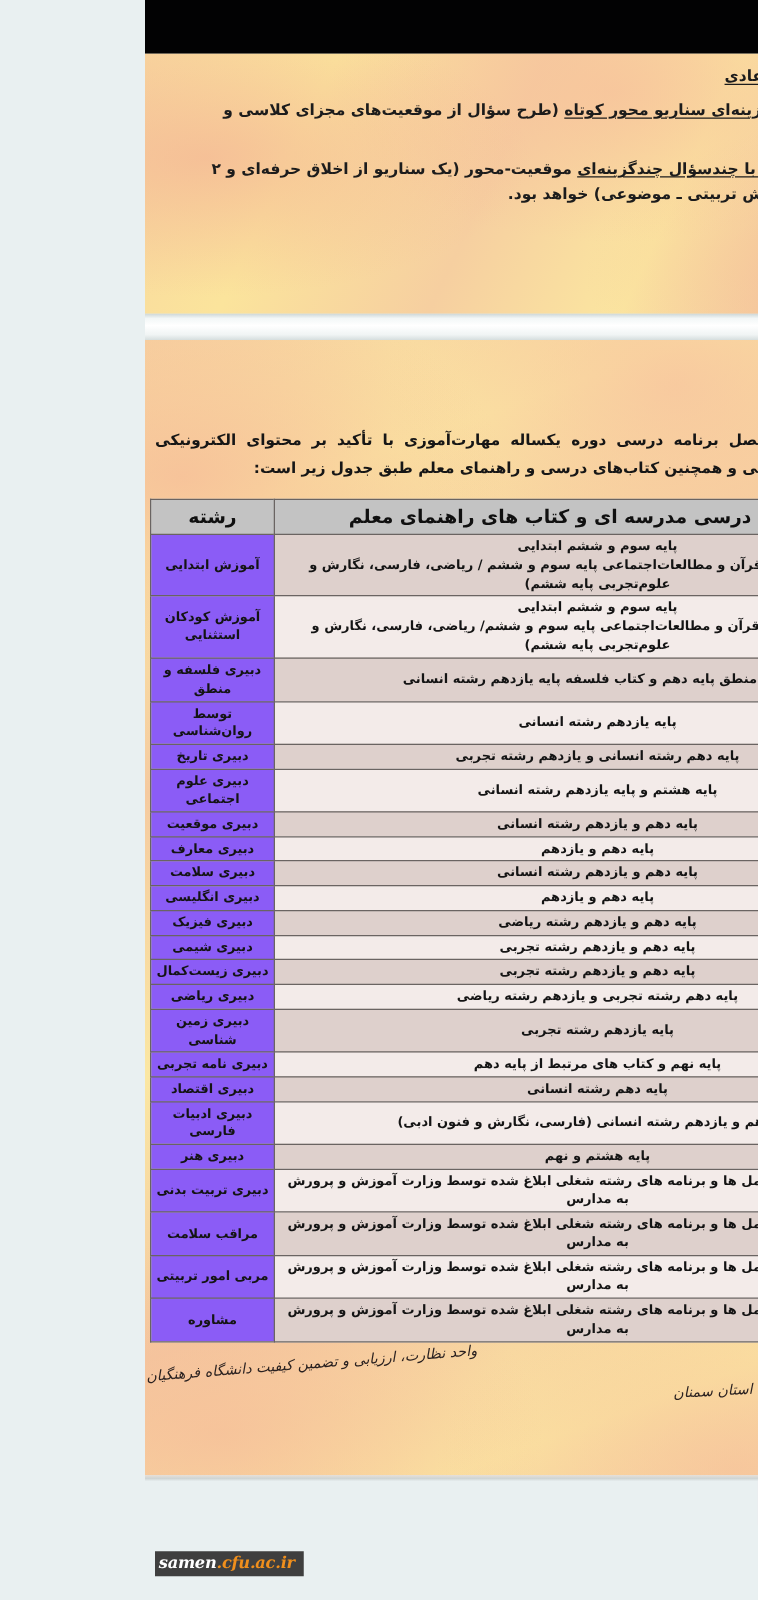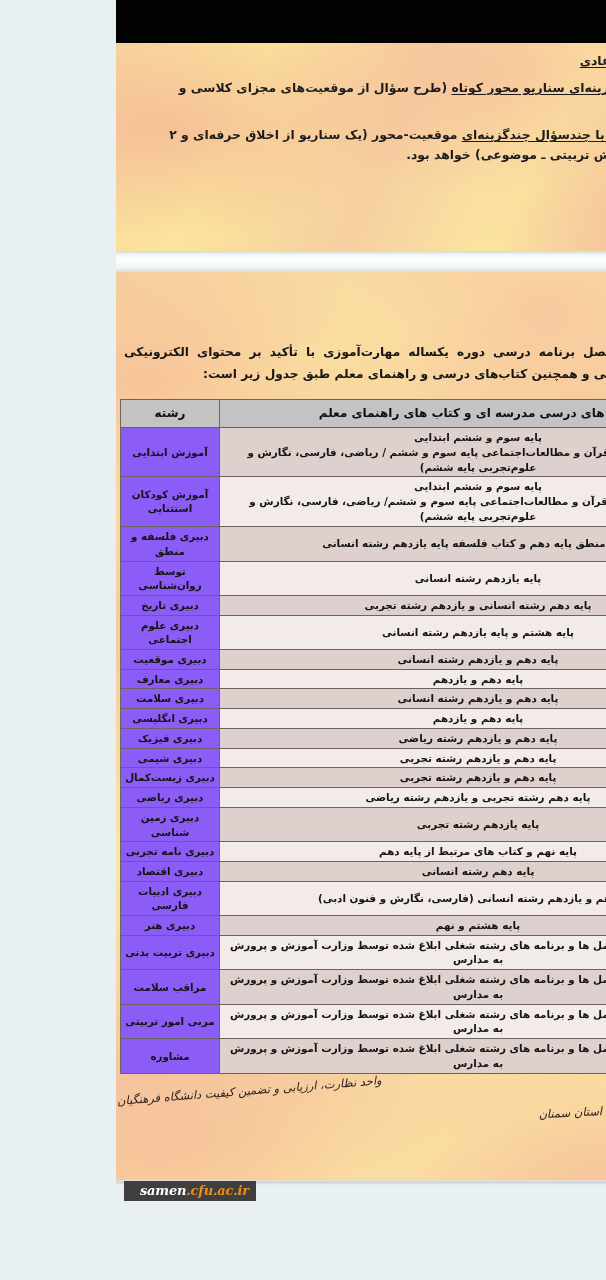--- a/index.html
+++ b/index.html
@@ -152,21 +152,21 @@
     line-height: 1.42;
     color: #141414;
     font-weight: bold;
     vertical-align: middle;
   }
   .col-field  { width: 90px; text-align: center; }
   .col-books  { width: 508px; text-align: center; }
 
   .subject-table thead th {
     background: #c3c3c3;
-    font-size: 12px;
+    font-size: 15px;
     height: 23px;
     color: #101010;
   }
   .subject-table thead th.col-field { background: #c3c3c3; }
 
   .subject-table tbody td.cell-field {
     background: #8b5cf6;
     font-size: 10.3px;
   }
   .subject-table tbody tr.row-odd  td.cell-books { background: #ded0cc; }
@@ -214,23 +214,23 @@
     color: #2a2120;
     transform: rotate(-3deg);
     transform-origin: right center;
     white-space: nowrap;
   }
 
   
   .watermark {
     position: absolute;
     left: 8px;
-    top: 1181px;
+    top: 1241px;
     background: #3f3f3f;
-    padding: 3px 7px 4px 16px;
+    padding: 3px 7px 4px 3px;
     direction: ltr;
     font-family: "DejaVu Serif", "Liberation Serif", serif;
     font-style: italic;
     font-weight: bold;
     font-size: 13px;
     letter-spacing: -0.2px;
     line-height: 1;
     display: inline-block;
   }
   .wm-a { color: #ffffff; }

